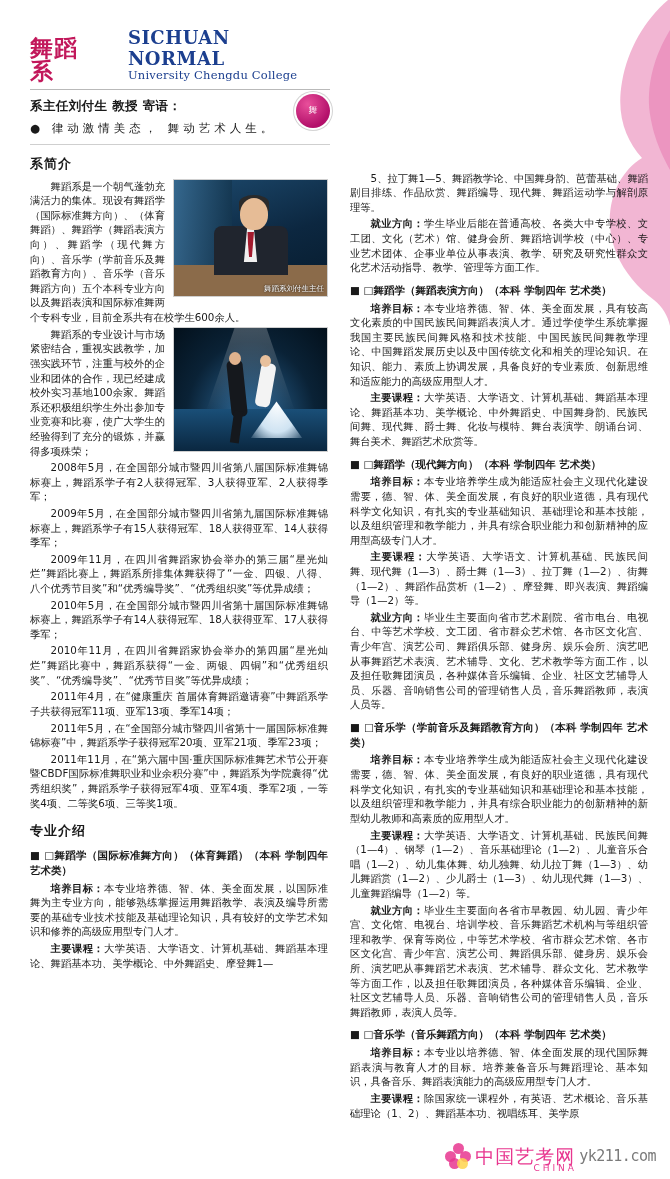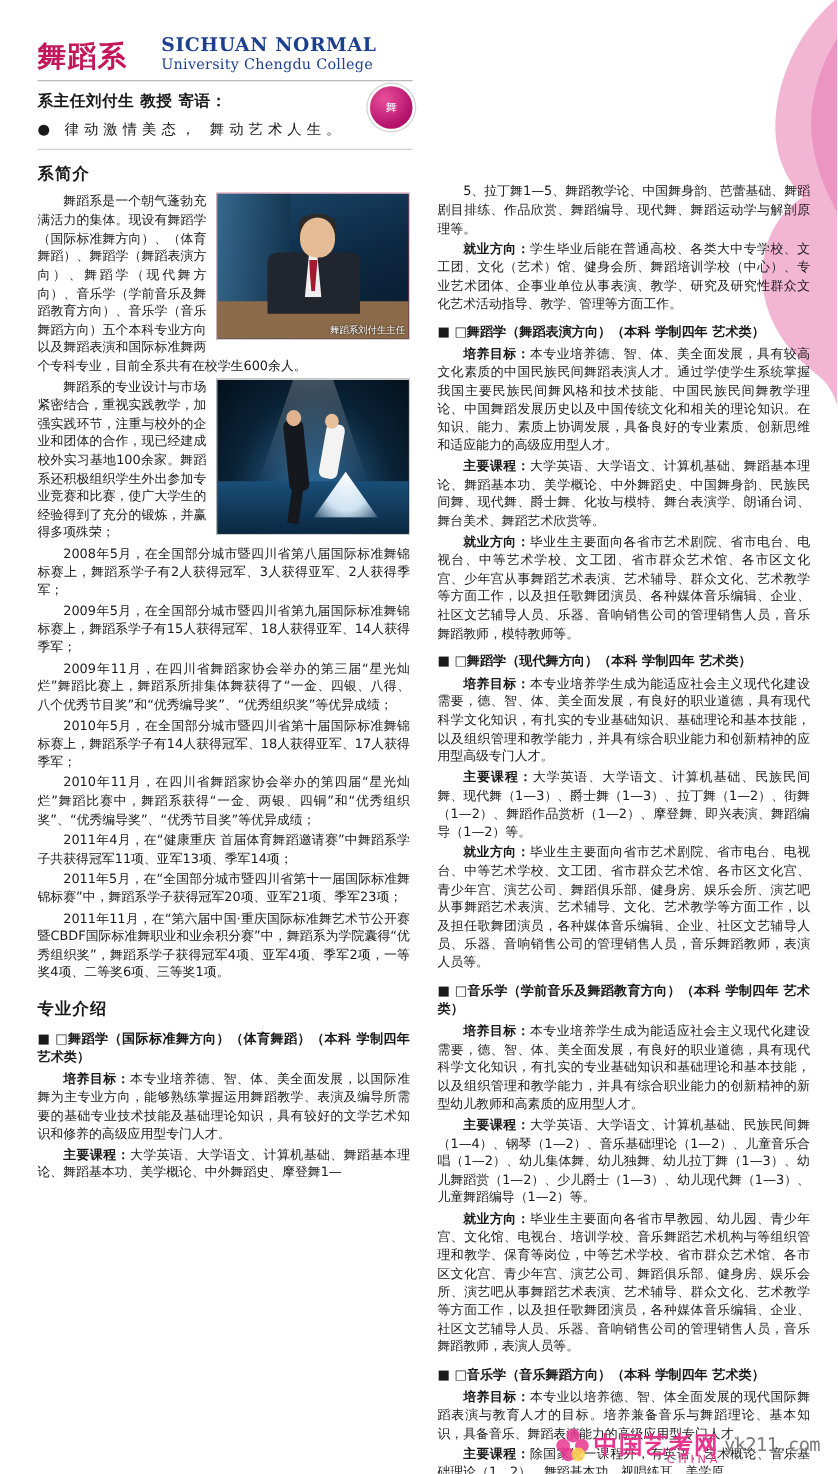--- a/index.html
+++ b/index.html
@@ -43,25 +43,24 @@
     font-weight: bold;
     color: #c2185b;
     letter-spacing: 1px;
     line-height: 1;
   }
   .logo-en {
     line-height: 1.15;
   }
   .logo-en .l1 {
     font-family: "DejaVu Serif", "Liberation Serif", serif;
-    font-size: 15px;
+    font-size: 18px;
     color: #1c3f8f;
     letter-spacing: .5px;
     font-weight: bold;
-    text-align: center;
   }
   .logo-en .l2 {
     font-family: "DejaVu Serif", "Liberation Serif", serif;
     font-size: 11.5px;
     color: #1c3f8f;
     letter-spacing: .2px;
   }
   
   .director-bar {
     width: 300px;
@@ -184,21 +183,21 @@
   }
   .wm-flower span {
     position: absolute;
     width: 11px; height: 11px;
     background: #e8368f;
     border-radius: 50%;
     opacity: .85;
   }
   .wm-text {
     font-size: 19px;
-    font-weight: bold;
+    font-weight: normal;
     color: #e8368f;
     letter-spacing: 1px;
     line-height: 1;
   }
   .wm-url {
     font-size: 15px;
     color: #7a7a7a;
     font-family: "DejaVu Sans Mono", "Liberation Mono", monospace;
     letter-spacing: -.5px;
   }
@@ -292,21 +291,20 @@
 
       <div>
         <p class="prog-p noind">5、拉丁舞1—5、舞蹈教学论、中国舞身韵、芭蕾基础、舞蹈剧目排练、作品欣赏、舞蹈编导、现代舞、舞蹈运动学与解剖原理等。</p>
         <p class="prog-p"><span class="lbl">就业方向：</span><span>学生毕业后能在普通高校、各类大中专学校、文工团、文化（艺术）馆、健身会所、舞蹈培训学校（中心）、专业艺术团体、企事业单位从事表演、教学、研究及研究性群众文化艺术活动指导、教学、管理等方面工作。</span></p>
       </div>
 
       <div>
         <div class="prog-head">■ □舞蹈学（舞蹈表演方向）（本科 学制四年 艺术类）</div>
         <p class="prog-p"><span class="lbl">培养目标：</span><span>本专业培养德、智、体、美全面发展，具有较高文化素质的中国民族民间舞蹈表演人才。通过学使学生系统掌握我国主要民族民间舞风格和技术技能、中国民族民间舞教学理论、中国舞蹈发展历史以及中国传统文化和相关的理论知识。在知识、能力、素质上协调发展，具备良好的专业素质、创新思维和适应能力的高级应用型人才。</span></p>
         <p class="prog-p"><span class="lbl">主要课程：</span><span>大学英语、大学语文、计算机基础、舞蹈基本理论、舞蹈基本功、美学概论、中外舞蹈史、中国舞身韵、民族民间舞、现代舞、爵士舞、化妆与模特、舞台表演学、朗诵台词、舞台美术、舞蹈艺术欣赏等。</span></p>
-        <p class="prog-p"><span class="lbl">就业方向：</span><span>毕业生主要面向各省市艺术剧院、省市电台、电视台、中等艺术学校、文工团、省市群众艺术馆、各市区文化宫、少年宫从事舞蹈艺术表演、艺术辅导、群众文化、艺术教学等方面工作，以及担任歌舞团演员、各种媒体音乐编辑、企业、社区文艺辅导人员、乐器、音响销售公司的管理销售人员，音乐舞蹈教师，模特教师等。</span></p>
       </div>
 
       <div>
         <div class="prog-head">■ □舞蹈学（现代舞方向）（本科 学制四年 艺术类）</div>
         <p class="prog-p"><span class="lbl">培养目标：</span><span>本专业培养学生成为能适应社会主义现代化建设需要，德、智、体、美全面发展，有良好的职业道德，具有现代科学文化知识，有扎实的专业基础知识、基础理论和基本技能，以及组织管理和教学能力，并具有综合职业能力和创新精神的应用型高级专门人才。</span></p>
         <p class="prog-p"><span class="lbl">主要课程：</span><span>大学英语、大学语文、计算机基础、民族民间舞、现代舞（1—3）、爵士舞（1—3）、拉丁舞（1—2）、街舞（1—2）、舞蹈作品赏析（1—2）、摩登舞、即兴表演、舞蹈编导（1—2）等。</span></p>
         <p class="prog-p"><span class="lbl">就业方向：</span><span>毕业生主要面向省市艺术剧院、省市电台、电视台、中等艺术学校、文工团、省市群众艺术馆、各市区文化宫、青少年宫、演艺公司、舞蹈俱乐部、健身房、娱乐会所、演艺吧从事舞蹈艺术表演、艺术辅导、文化、艺术教学等方面工作，以及担任歌舞团演员，各种媒体音乐编辑、企业、社区文艺辅导人员、乐器、音响销售公司的管理销售人员，音乐舞蹈教师，表演人员等。</span></p>
       </div>
 
       <div>

